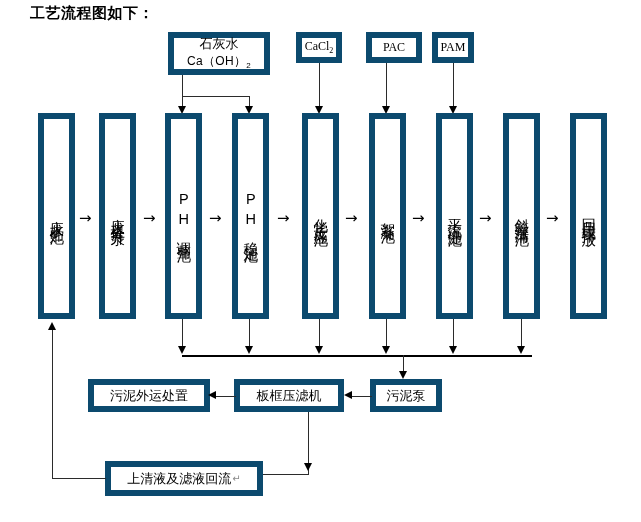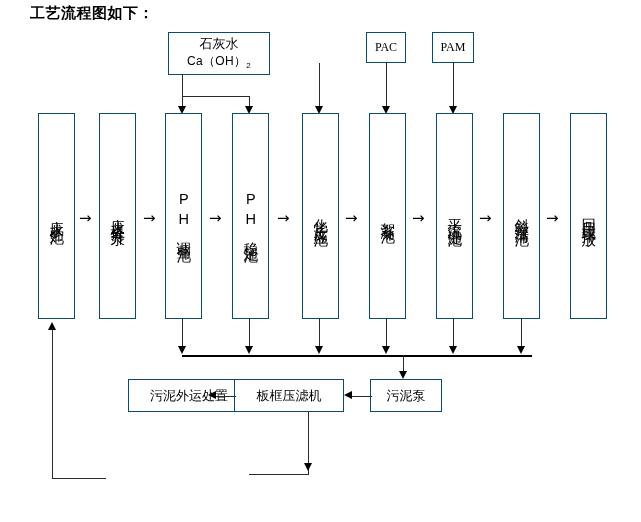--- a/index.html
+++ b/index.html
@@ -26,21 +26,21 @@
     font-size: 15px;
     font-weight: bold;
     letter-spacing: 0.5px;
     font-family: Liberation Serif, serif;
     white-space: nowrap;
   }
   
   .box {
     position: absolute;
     box-sizing: border-box;
-    border: 1px solid #0c4a6e;
+    border: 6px solid #0c4a6e;
     background: #ffffff;
     display: flex;
     align-items: center;
     justify-content: center;
     text-align: center;
   }
   
   .vbox {
     font-size: 14.5px;
     line-height: 1.28;
@@ -134,22 +134,25 @@
 
 <div id="canvas">
 
   <div class="title">工艺流程图如下：</div>
 
   <div class="box lime" style="left:168px; top:32px; width:102px; height:43px;">
     <span class="l1">石灰水</span>
     <span class="l2"><span>Ca（OH）</span><span class="sub">2</span></span>
   </div>
 
-
-  <div class="box chem" style="left:366px; top:32px; width:40px; height:31px;">
+  <div class="box chem" style="left:296px; top:32px; width:46px; height:31px;">
+    <span><span>CaCl</span><span class="sub">2</span></span>
+  </div>
+
+  <div class="box chem" style="left:366px; top:32px; width:56px; height:31px;">
     <span>PAC</span>
   </div>
 
   <div class="box chem" style="left:432px; top:32px; width:42px; height:31px;">
     <span>PAM</span>
   </div>
 
   <div class="vline" style="left:182px; top:75px; height:22px;"></div>
   <div class="hline" style="left:182px; top:96px; width:67px;"></div>
   <div class="vline" style="left:182px; top:96px; height:12px;"></div>
@@ -227,21 +230,21 @@
   <div class="arr-down" style="left:449px; top:346px;"></div>
 
   <div class="vline" style="left:521px; top:319px; height:28px;"></div>
   <div class="arr-down" style="left:517px; top:346px;"></div>
 
   <div class="thickline" style="left:182px; top:355px; width:350px;"></div>
 
   <div class="vline" style="left:403px; top:355px; height:17px;"></div>
   <div class="arr-down" style="left:399px; top:371px;"></div>
 
-  <div class="box hbox" style="left:88px; top:379px; width:122px; height:33px;margin-left:40px;">
+  <div class="box hbox" style="left:88px; top:379px; width:122px; height:33px;">
     <span>污泥外运处置</span>
   </div>
 
   <div class="box hbox" style="left:370px; top:379px; width:72px; height:33px;">
     <span>污泥泵</span>
   </div>
 
   <div class="box hbox" style="left:234px; top:379px; width:110px; height:33px;">
     <span>板框压滤机</span>
   </div>
@@ -249,18 +252,22 @@
   <div class="hline" style="left:350px; top:396px; width:22px;"></div>
   <div class="arr-left" style="left:344px; top:391px;"></div>
 
   <div class="hline" style="left:214px; top:396px; width:22px;"></div>
   <div class="arr-left" style="left:208px; top:391px;"></div>
 
   <div class="vline" style="left:308px; top:412px; height:62px;"></div>
   <div class="arr-down" style="left:304px; top:463px;"></div>
   <div class="hline" style="left:249px; top:474px; width:60px;"></div>
 
+  <div class="box hbox" style="left:105px; top:461px; width:158px; height:35px;">
+    <span>上清液及滤液回流</span>
+      <span class="pilcrow">↵</span>
+  </div>
 
   <div class="hline" style="left:52px; top:478px; width:54px;"></div>
   <div class="vline" style="left:52px; top:330px; height:149px;"></div>
   <div class="arr-up" style="left:48px; top:322px;"></div>
 
 </div>
 
 </body></html>

